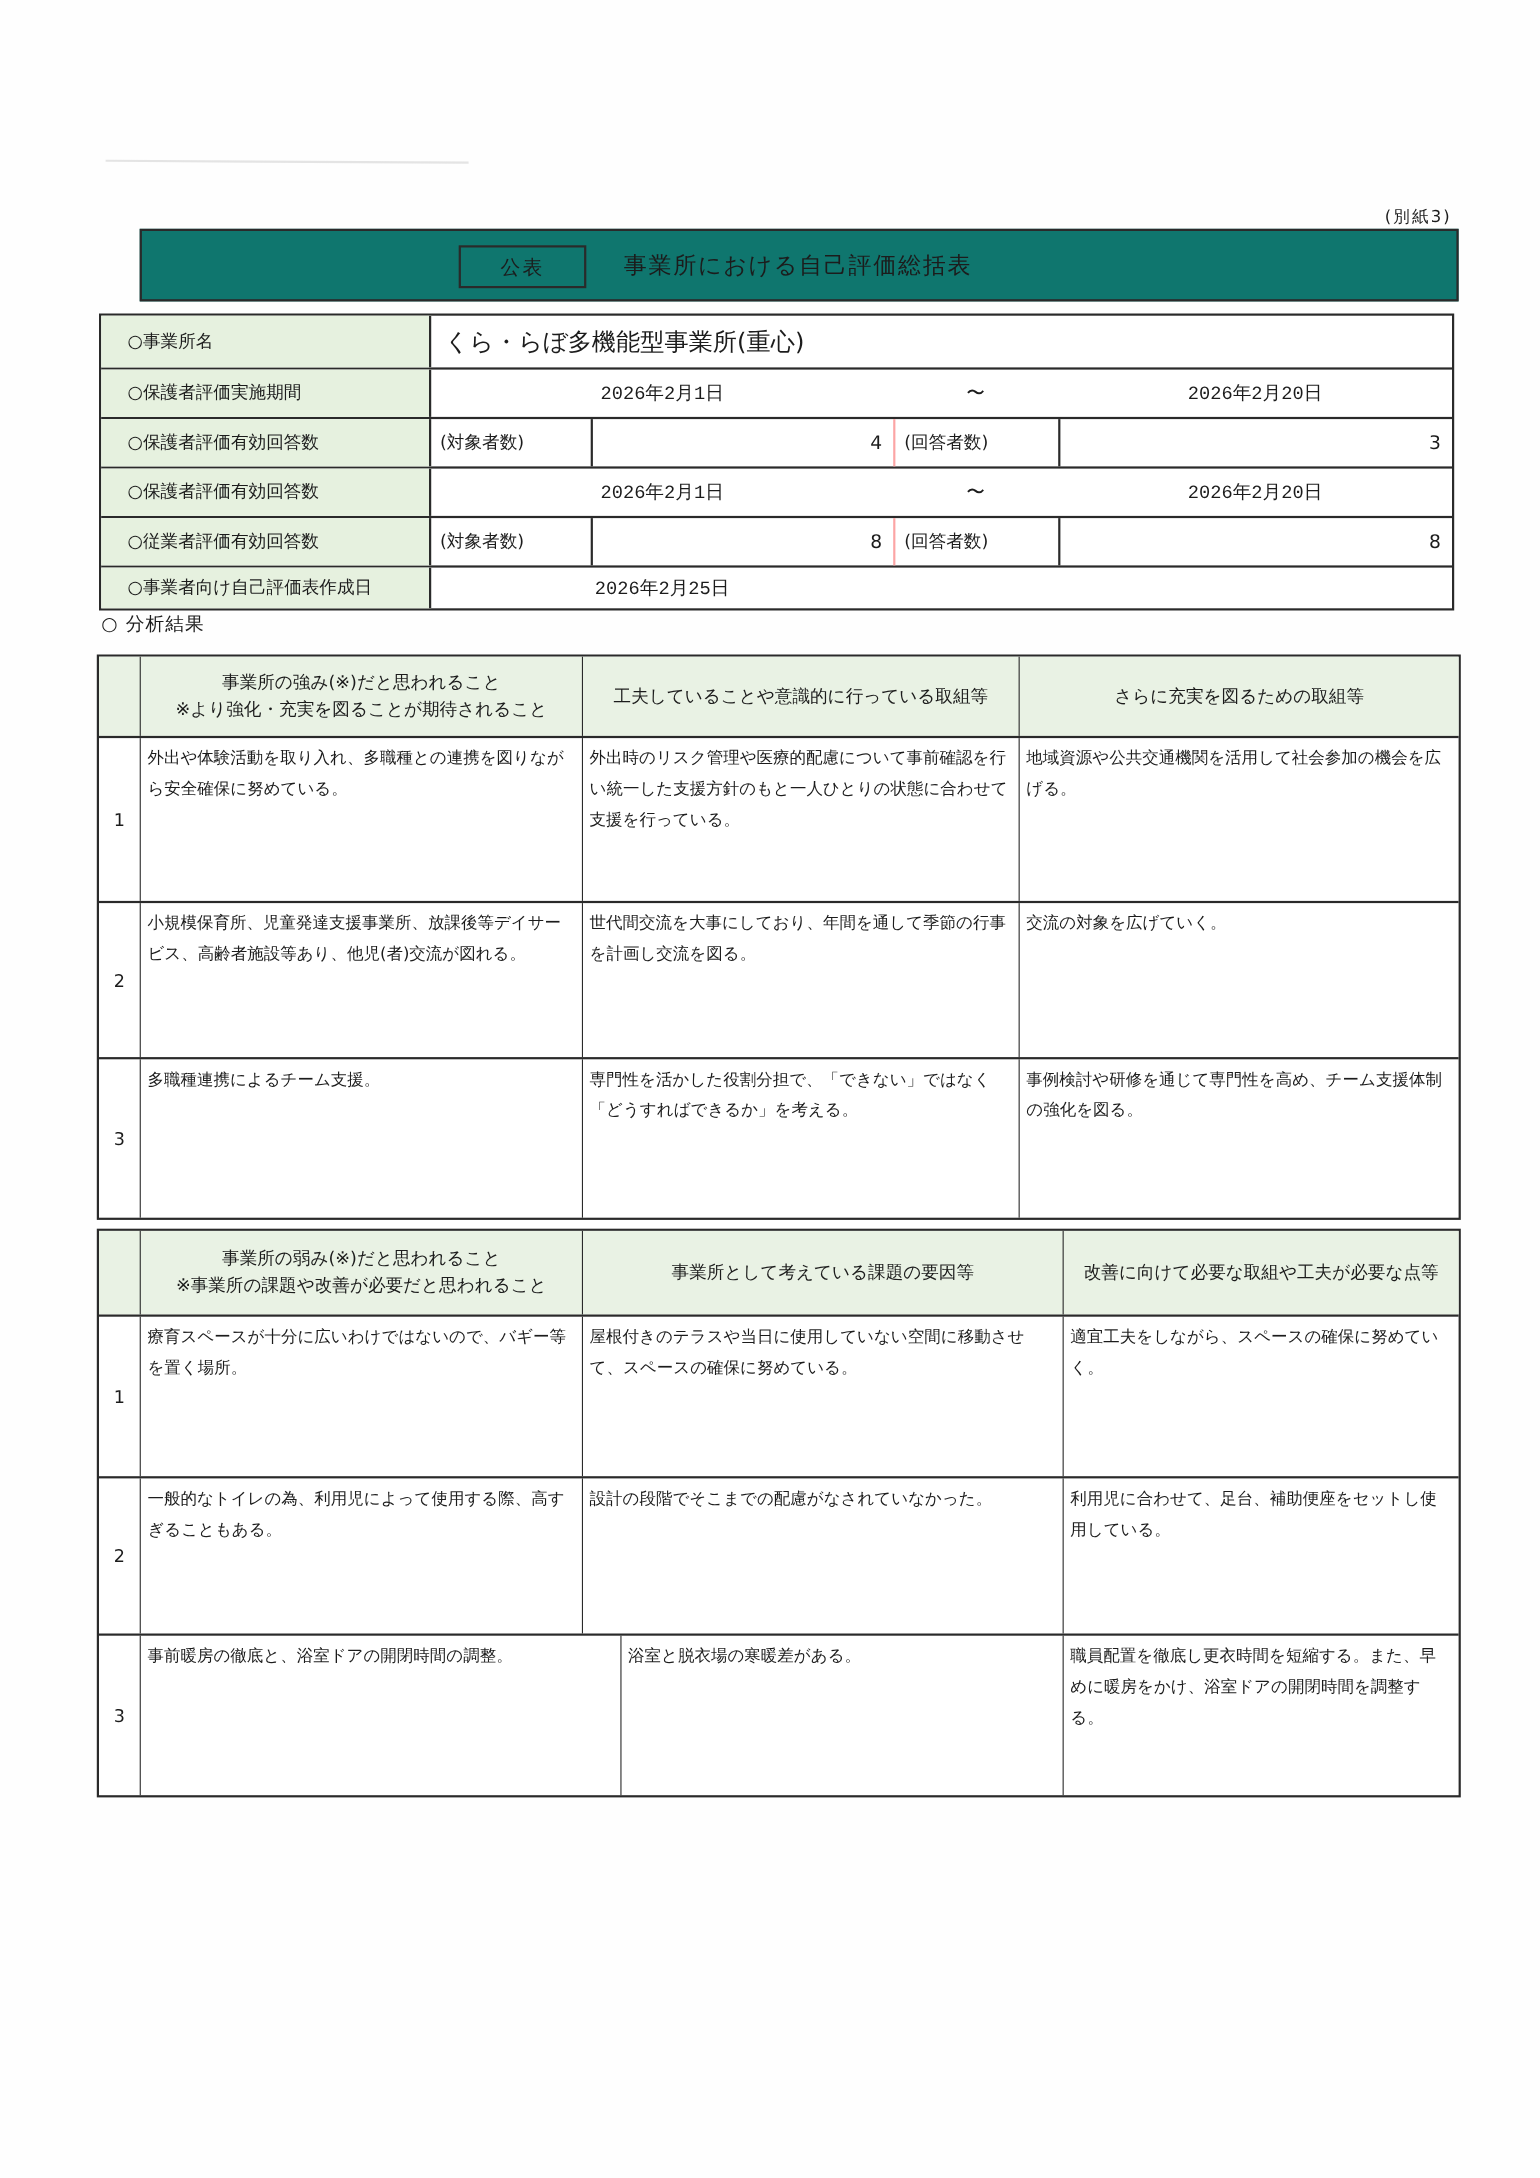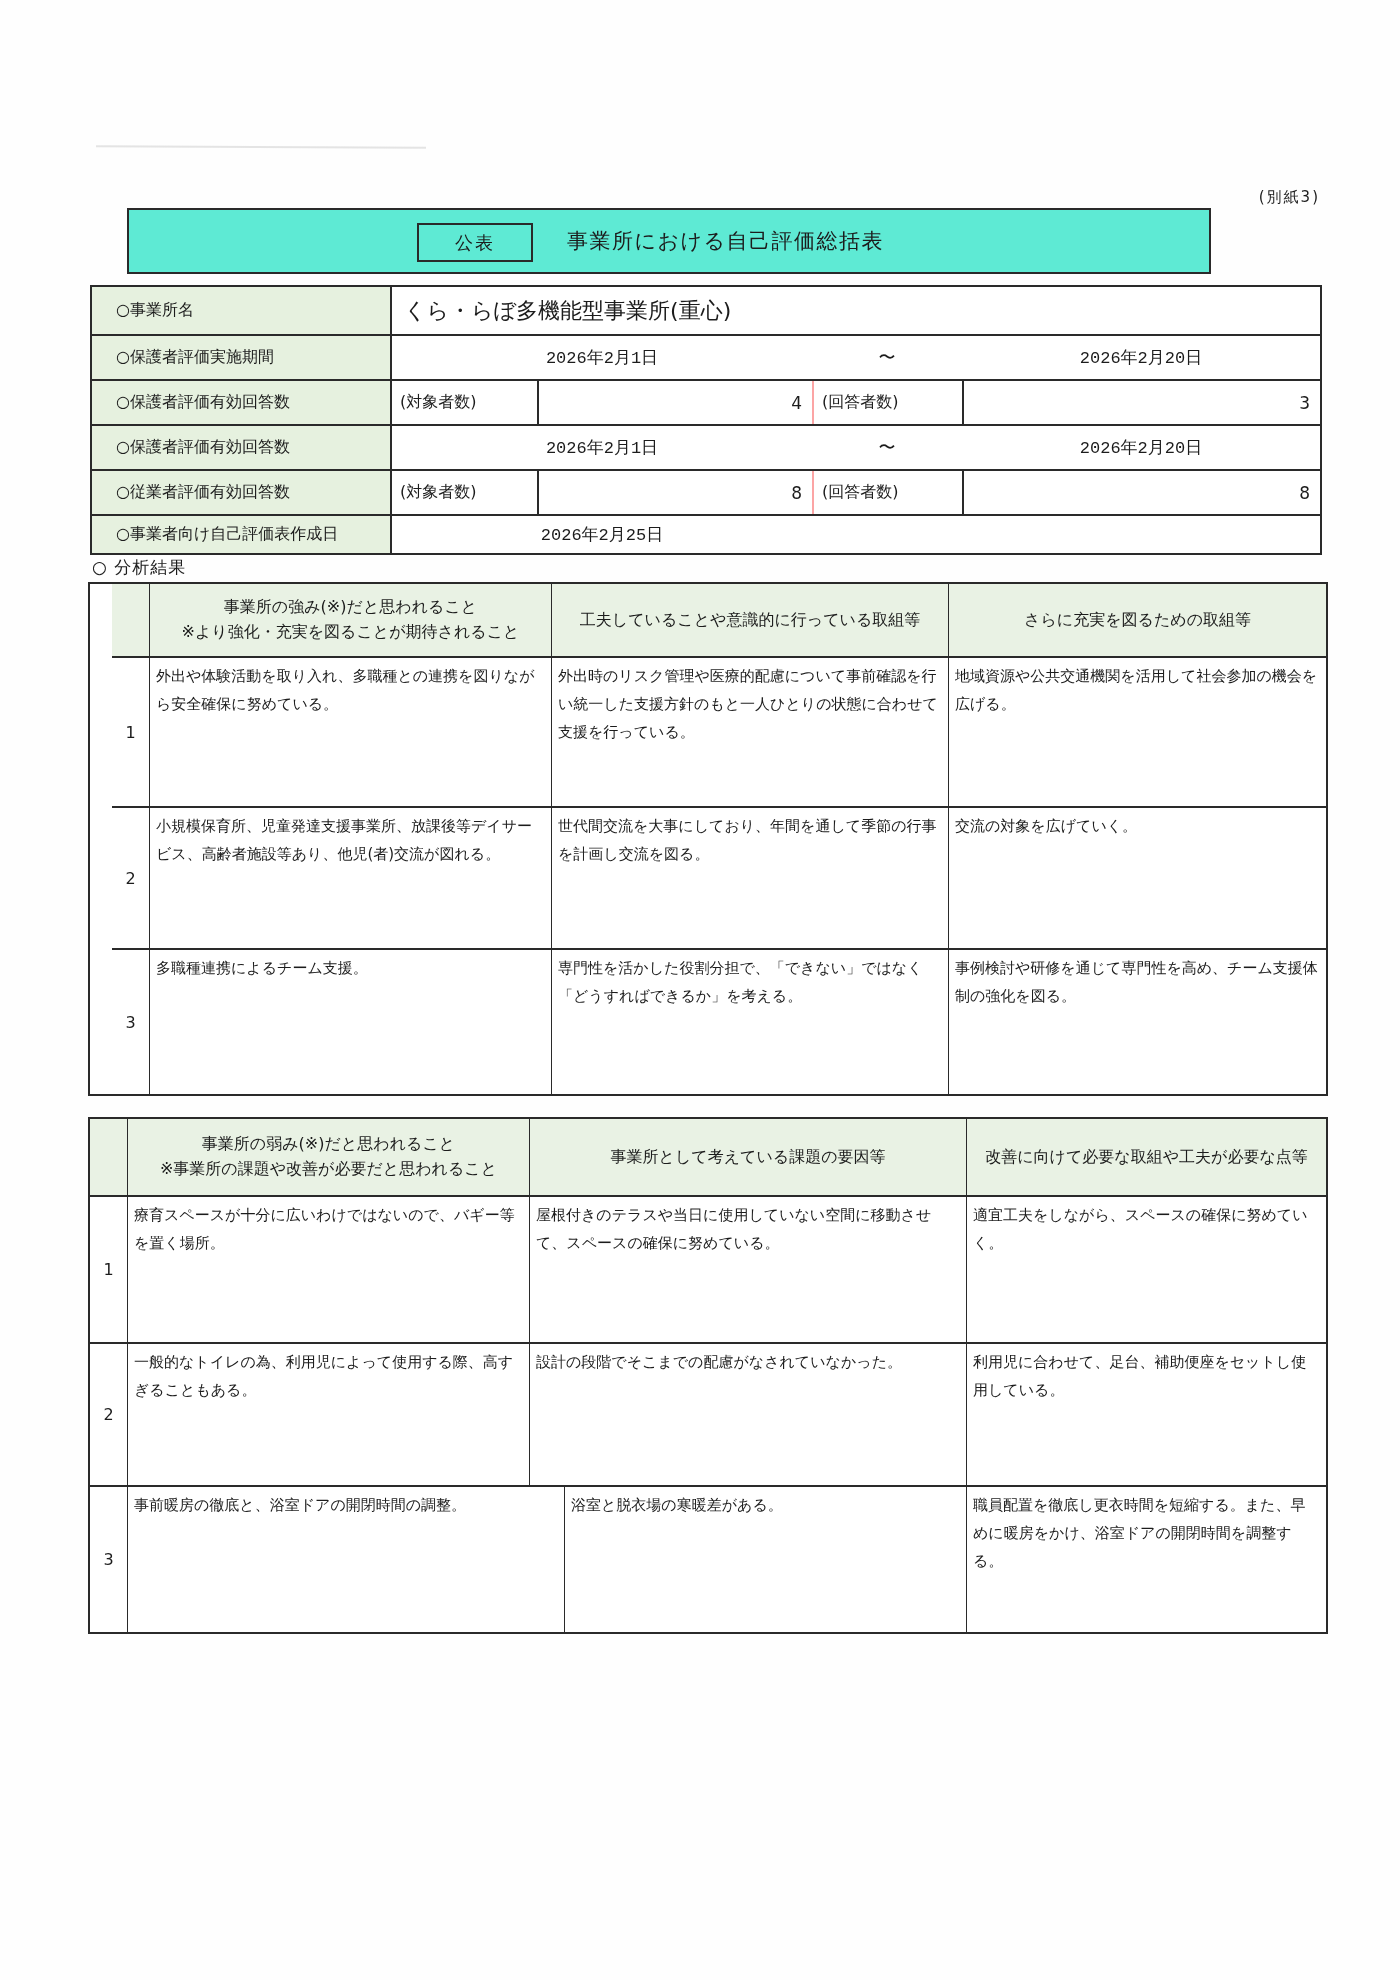--- a/index.html
+++ b/index.html
@@ -17,22 +17,22 @@
   .scan-streak {
     position: absolute; left: 96px; top: 146px; width: 330px; height: 2px;
     background: #d9d9d9; opacity: .7; transform: rotate(.3deg);
   }
   .corner-note {
     position: absolute; top: 188px; right: 80px;
     font-size: 15px; letter-spacing: 2px;
   }
   
   .title-box {
-    position: absolute; left: 127px; top: 208px; width: 1084px; height: 66px;
-    border: 2px solid #2a2a2a; background: #5eead4; text-align: center;
+    position: absolute; left: 127px; top: 208px; width: 1199px; height: 66px;
+    border: 2px solid #2a2a2a; background: #0f766e; text-align: center;
   }
   .public-badge {
     position: absolute; left: 288px; top: 13px; width: 116px; height: 39px;
     border: 2px solid #2a2a2a;
     display: flex; align-items: center; justify-content: center;
     font-size: 18px; letter-spacing: 2px;
   }
   .page-title {
     position: absolute; left: 438px; top: 0; height: 100%;
     display: flex; align-items: center;
@@ -75,21 +75,21 @@
   .cnt-value.v2 { flex: 1; }
   
   .analysis-heading {
     position: absolute; left: 92px; top: 556px; font-size: 17px; letter-spacing: 1px;
   }
   
   .eval-table {
     position: absolute; left: 88px; width: 1240px;
     border: 2px solid #2a2a2a; background: #fff;
   }
-  .eval-table.t1 { top: 582px; padding-left: 22px; }
+  .eval-table.t1 { top: 595px; }
   .eval-table.t2 { top: 1117px; }
   .et-row { display: flex; border-top: 2px solid #2a2a2a; }
   .et-row:first-child { border-top: none; }
   .et-cell { border-left: 1.5px solid #2a2a2a; }
   .et-cell:first-child { border-left: none; }
   .col-num { width: 37px; flex: 0 0 37px; display: flex; align-items: center; justify-content: center; font-size: 16px; }
   .t1 .col-1 { width: 402px; flex: 0 0 402px; }
   .t1 .col-2 { width: 397px; flex: 0 0 397px; }
   .t1 .col-3 { flex: 1; }
   .t2 .col-1 { width: 402px; flex: 0 0 402px; }

